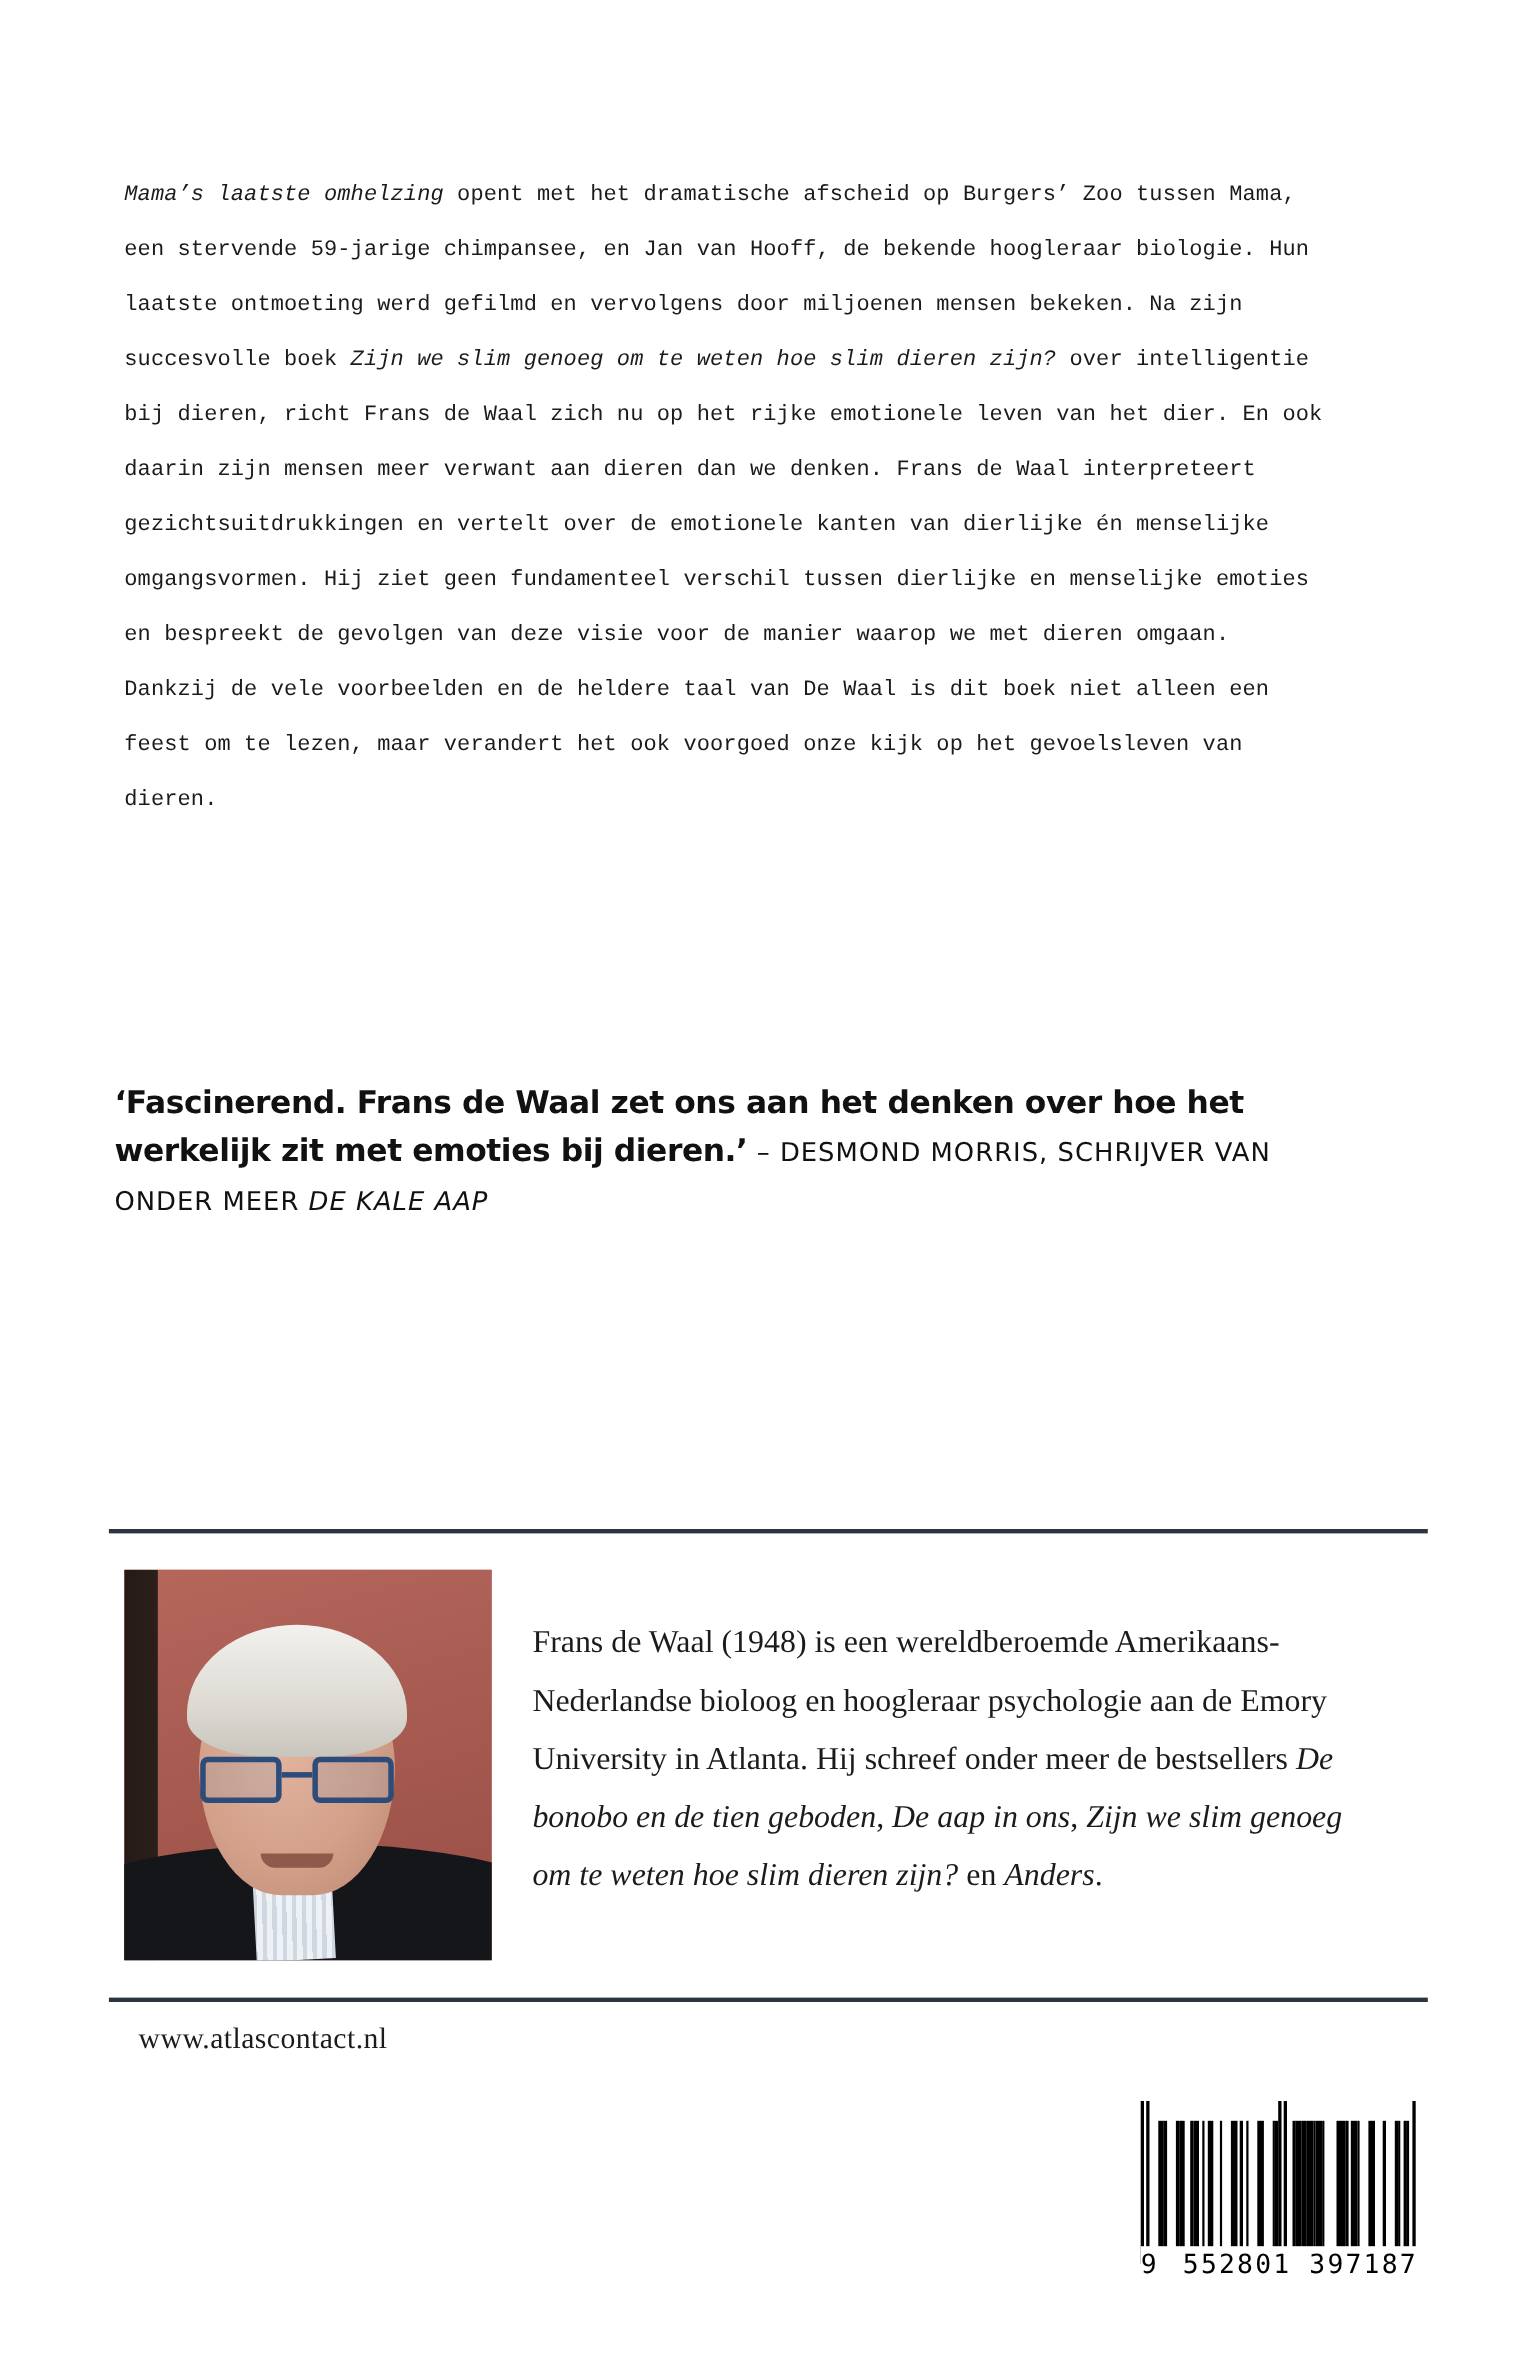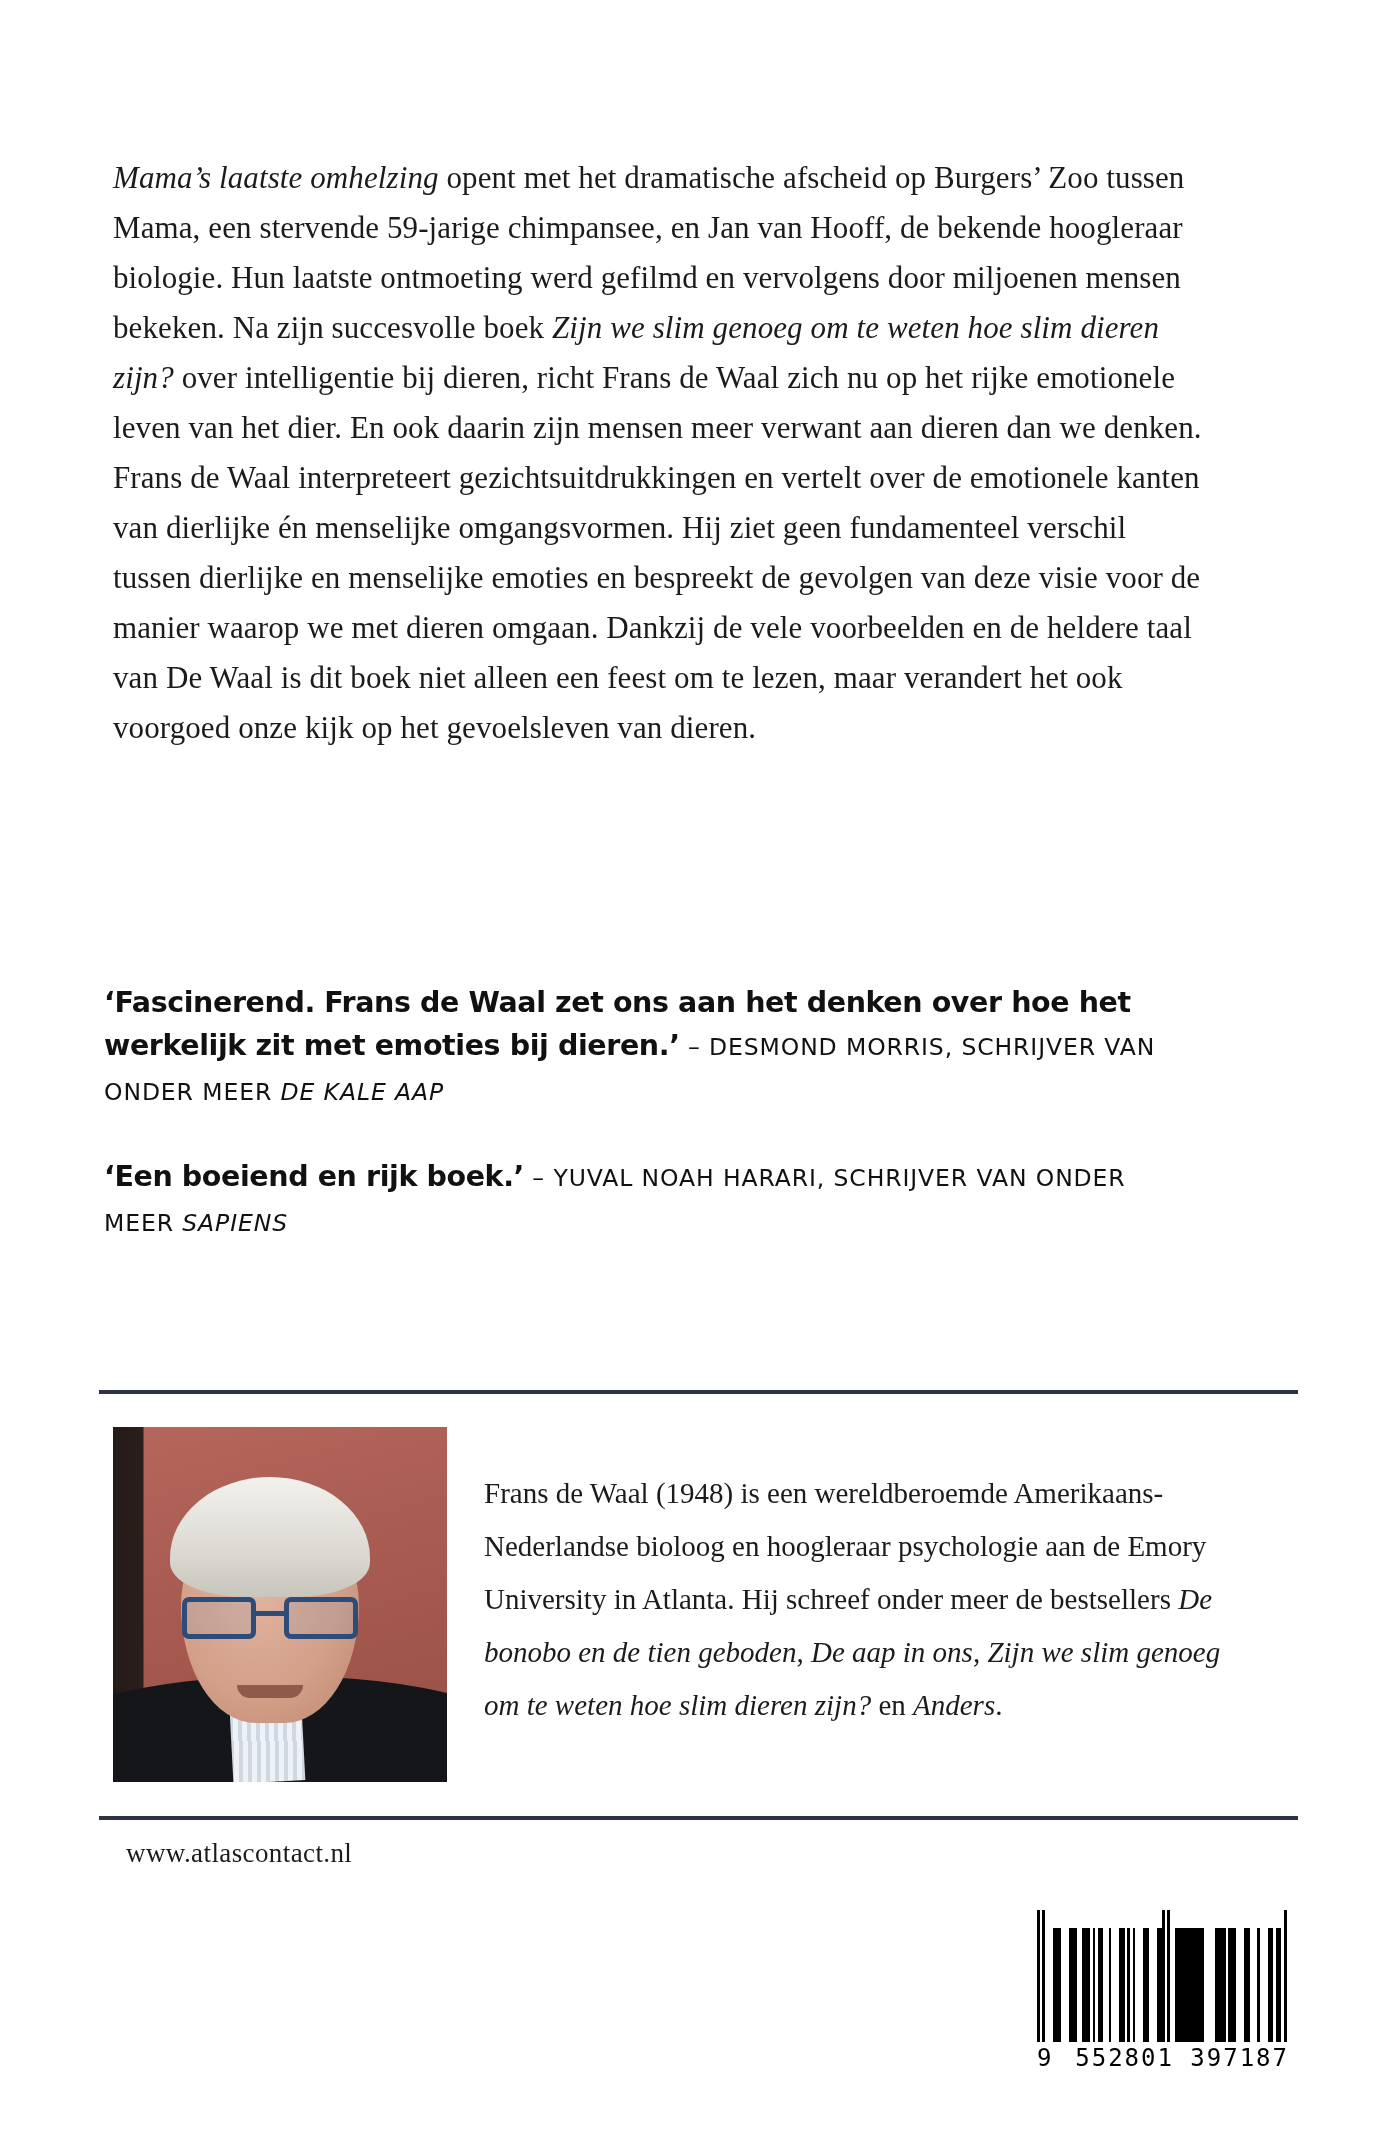--- a/index.html
+++ b/index.html
@@ -15,22 +15,22 @@
     overflow: hidden;
     box-sizing: border-box;
   }
 
   
   .blurb {
     position: absolute;
     left: 113px;
     top: 153px;
     width: 1095px;
-    font-family: Liberation Serif, serif;
-    font-size: 31px;
+    font-family: Liberation Mono, monospace;
+    font-size: 20px;
     line-height: 50px;
     color: #1b1b1b;
     letter-spacing: 0.1px;
     text-align: left;
   }
 
   
   .quotes {
     position: absolute;
     left: 104px;
@@ -251,25 +251,20 @@
   </div>
 
   <div class="quotes">
 
     <div class="quote-block">
       <div class="quote-line">
         <span class="quote-text">‘Fascinerend. Frans de Waal zet ons aan het denken over hoe het werkelijk zit met emoties bij dieren.’</span><span class="attrib">&nbsp;</span><span class="attrib">–</span><span class="attrib">&nbsp;</span><span class="attrib">DESMOND MORRIS, SCHRIJVER VAN ONDER MEER</span><span class="attrib">&nbsp;</span><span class="attrib-italic">DE KALE AAP</span>
       </div>
     </div>
 
-    <div class="quote-block">
-      <div class="quote-line">
-        <span class="quote-text">‘Een boeiend en rijk boek.’</span><span class="attrib">&nbsp;</span><span class="attrib">–</span><span class="attrib">&nbsp;</span><span class="attrib">YUVAL NOAH HARARI, SCHRIJVER VAN ONDER MEER</span><span class="attrib">&nbsp;</span><span class="attrib-italic">SAPIENS</span>
-      </div>
-    </div>
 
   </div>
 
   <div class="rule rule-top"></div>
 
   <div class="author-photo">
     <div class="photo-inner">
       <div class="ph-shoulders"></div>
       <div class="ph-collar"></div>
       <div class="ph-neck"></div>

